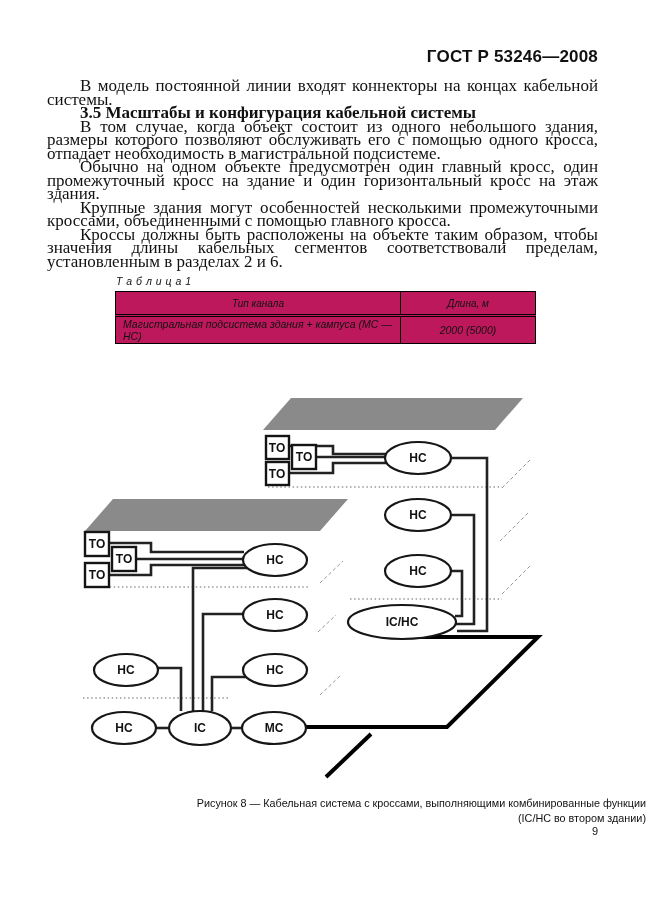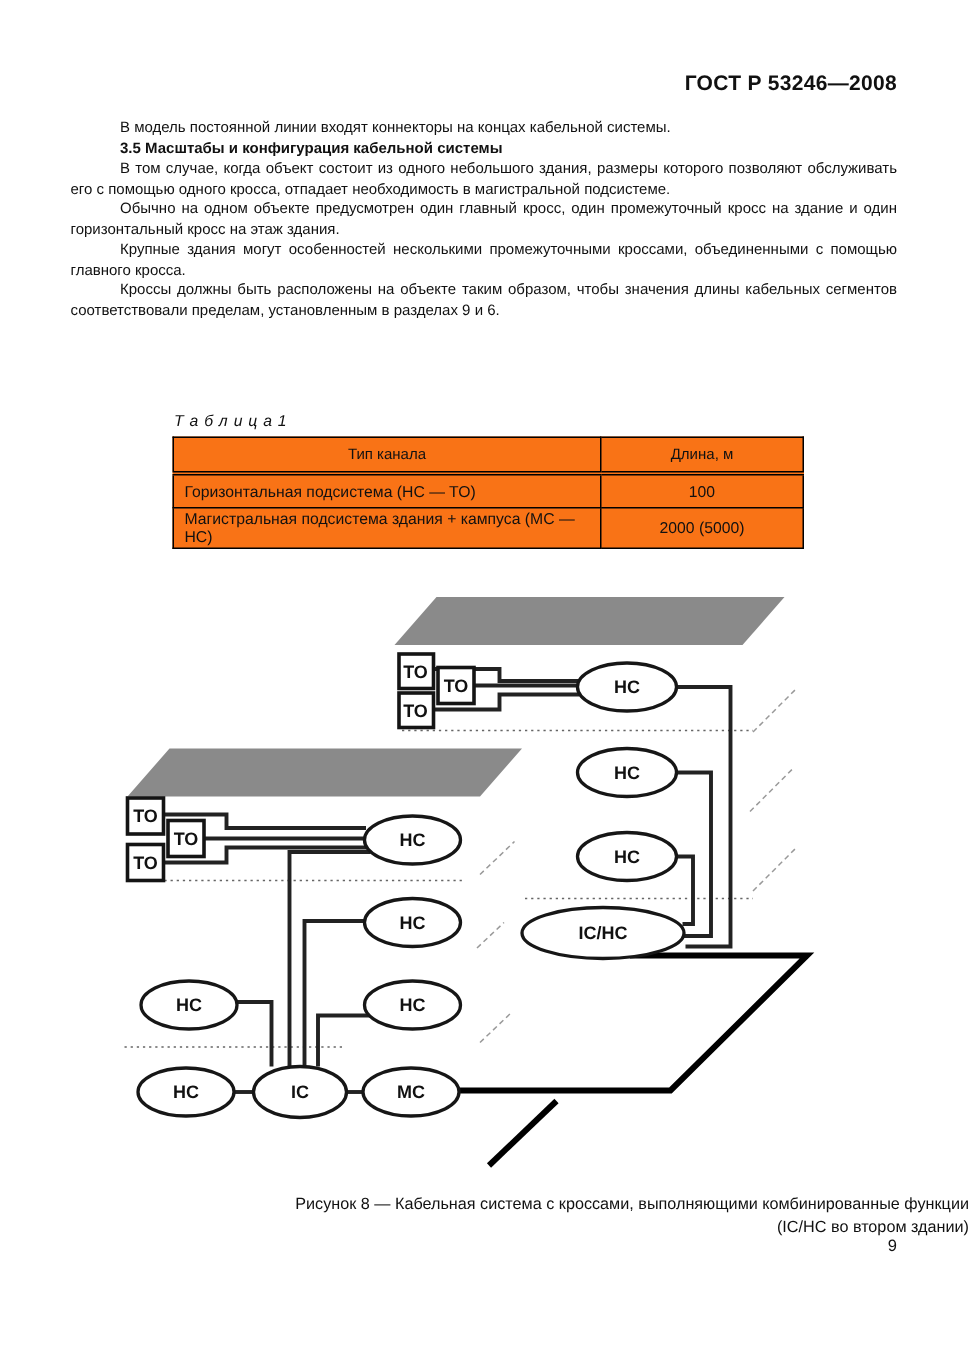--- a/index.html
+++ b/index.html
@@ -1,26 +1,26 @@
 <!DOCTYPE html>
 <html><head>
 <meta charset="utf-8">
 <style>
   html,body{margin:0;padding:0;background:#fff;}
   .page{position:relative;width:646px;height:913px;background:#ffffff;
         font-family:"Liberation Sans",sans-serif;color:#111;overflow:hidden;}
   .doc-header{position:absolute;top:47px;left:47px;width:551px;text-align:right;
-        font-weight:bold;font-size:14px;letter-spacing:.2px;}
-  .body-text{position:absolute;top:79px;left:47px;width:551px;font-size:10px;
-        line-height:13.5px;text-align:justify;}
+        font-weight:bold;font-size:17px;letter-spacing:.2px;}
+  .body-text{position:absolute;top:79px;left:47px;width:551px;font-size:17px;
+        line-height:13.5px;text-align:justify;font-family:Liberation Serif, serif;}
   .body-text p{margin:0;text-indent:33px;}
   .body-text p.bold{font-weight:bold;}
   .table-label{position:absolute;top:275px;left:116px;font-size:10.5px;letter-spacing:.5px;font-style:italic;}
   table.t1{position:absolute;top:291px;left:115px;width:420px;border-collapse:collapse;
-        font-size:10.5px;table-layout:fixed;background:#f97316;}
+        font-size:10.5px;table-layout:fixed;background:#be185d;font-style:italic;}
   .t1 th,.t1 td{border:1.2px solid #000;overflow:hidden;}
   .t1 th{font-weight:normal;font-size:10px;height:22px;border-bottom:3px double #000;
         text-align:center;padding:0 4px;}
   .t1 td{height:19px;padding:1px 7px;}
   .t1 td.num{text-align:center;padding:1px 2px;}
   .diagram{position:absolute;left:0;top:390px;width:646px;height:402px;}
   .roof{fill:#8a8a8a;stroke:none;}
   .wire{fill:none;stroke:#222;stroke-width:2.6;}
   .node{fill:#ffffff;stroke:#161616;stroke-width:2.2;}
   .tobox{fill:#ffffff;stroke:#141414;stroke-width:2.4;}
@@ -39,38 +39,34 @@
 <div class="page">
 
   <div class="doc-header">ГОСТ Р 53246—2008</div>
 
   <div class="body-text">
     <p>В модель постоянной линии входят коннекторы на концах кабельной системы.</p>
     <p class="bold">3.5 Масштабы и конфигурация кабельной системы</p>
     <p>В том случае, когда объект состоит из одного небольшого здания, размеры которого позволяют обслуживать его с помощью одного кросса, отпадает необходимость в магистральной подсистеме.</p>
     <p>Обычно на одном объекте предусмотрен один главный кросс, один промежуточный кросс на здание и один горизонтальный кросс на этаж здания.</p>
     <p>Крупные здания могут особенностей несколькими промежуточными кроссами, объединенными с помощью главного кросса.</p>
-    <p>Кроссы должны быть расположены на объекте таким образом, чтобы значения длины кабельных сегментов соответствовали пределам, установленным в разделах 9 и 6.</p>
+    <p>Кроссы должны быть расположены на объекте таким образом, чтобы значения длины кабельных сегментов соответствовали пределам, установленным в разделах 2 и 6.</p>
   </div>
 
   <div class="table-label">Т а б л и ц а 1</div>
 
   <table class="t1">
     <colgroup>
         <col style="width:285px">
         <col style="width:135px">
       </colgroup>
     <tbody>
         <tr>
       <th>Тип канала</th>
       <th>Длина, м</th>
-    </tr>
-    <tr>
-      <td>Горизонтальная подсистема (HC — TO)</td>
-      <td class="num">100</td>
     </tr>
     <tr>
       <td>Магистральная подсистема здания + кампуса (MC — HC)</td>
       <td class="num">2000 (5000)</td>
     </tr>
   </tbody>
     </table>
 
   <svg class="diagram" viewBox="0 390 646 402" xmlns="http://www.w3.org/2000/svg">
 

